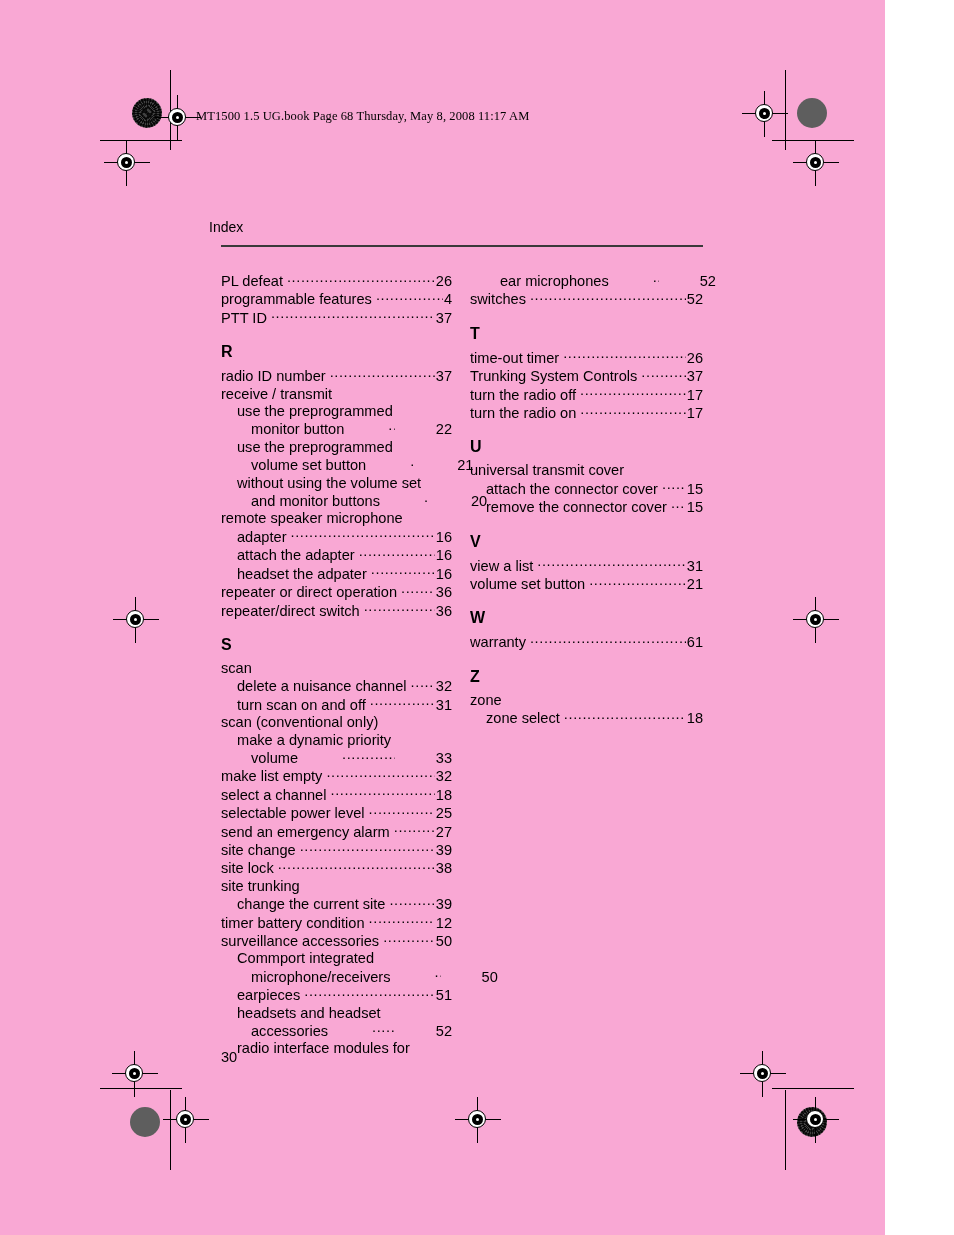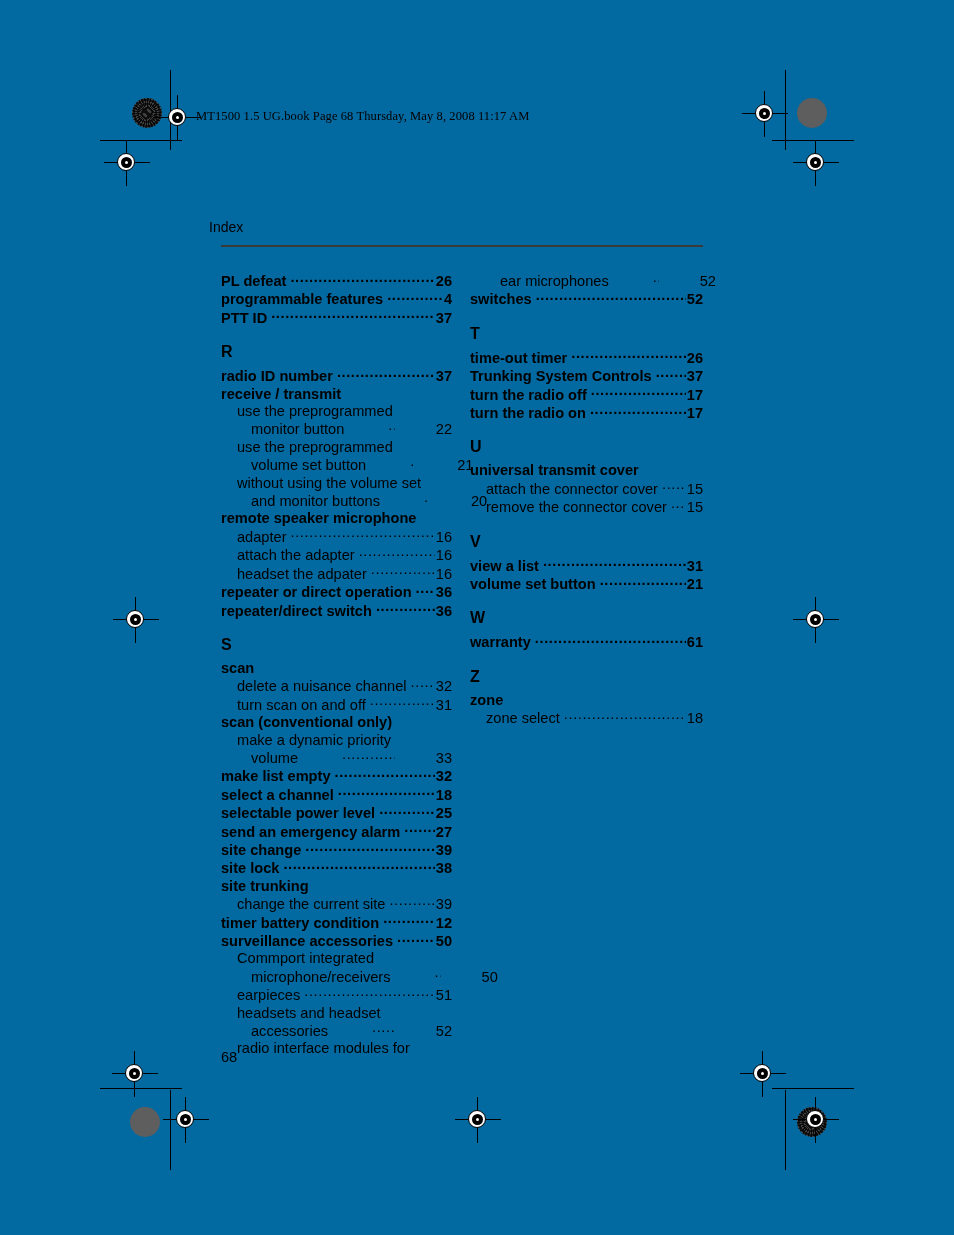--- a/index.html
+++ b/index.html
@@ -6,23 +6,23 @@
     margin: 0;
     padding: 0;
     background: #ffffff;
   }
   body {
     font-family: "Liberation Sans", sans-serif;
     color: #000000;
   }
   #page {
     position: relative;
-    width: 954px;
+    width: 885px;
     height: 1235px;
-    background: #0369a1;
+    background: #f9a8d4;
     overflow: hidden;
   }
 
   
   .reg-mark {
     position: absolute;
     width: 46px;
     height: 46px;
   }
   .reg-mark .h-line,
@@ -149,21 +149,21 @@
     position: absolute;
     left: 0;
     bottom: 0;
     letter-spacing: 0.6px;
     font-size: 14.6px;
     color: #000;
   }
   .entry .page { flex: 0 0 auto; }
   .entry.noleader .label { flex: 1 1 auto; }
 
-  .lvl0 { padding-left: 0px; font-weight: bold; }
+  .lvl0 { padding-left: 0px; }
   .lvl1 { padding-left: 16px; }
   .lvl2 { padding-left: 30px; gap: 40px; }
 
   .page-number {
     position: absolute;
     left: 221px;
     top: 1049px;
     font-size: 14.6px;
   }
 </style>
@@ -530,15 +530,15 @@
           <span class="page"></span>
         </div>
         <div class="entry lvl1">
           <span class="label">zone select</span>
           <span class="leader"></span>
           <span class="page">18</span>
         </div>
       </div>
   </div>
 
-  <div class="page-number">68</div>
+  <div class="page-number">30</div>
 
 </div>
 
 </body></html>

